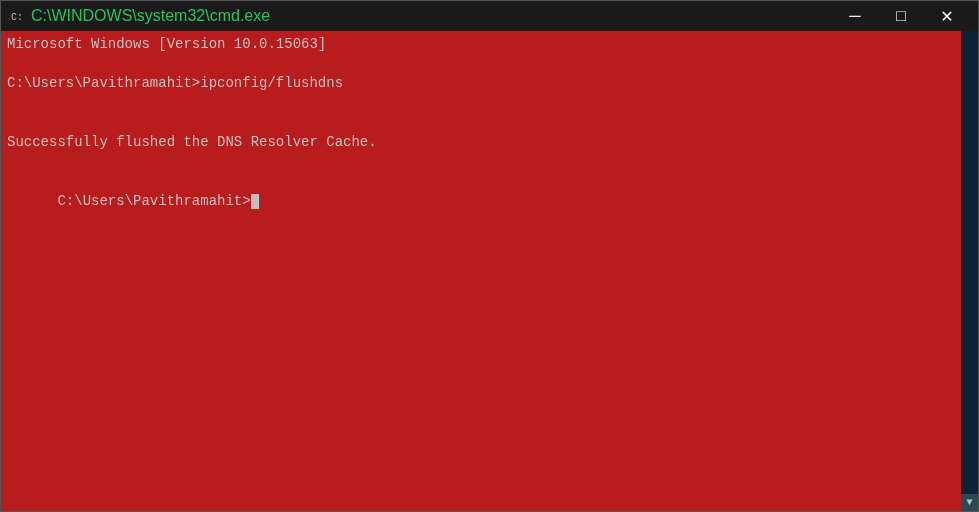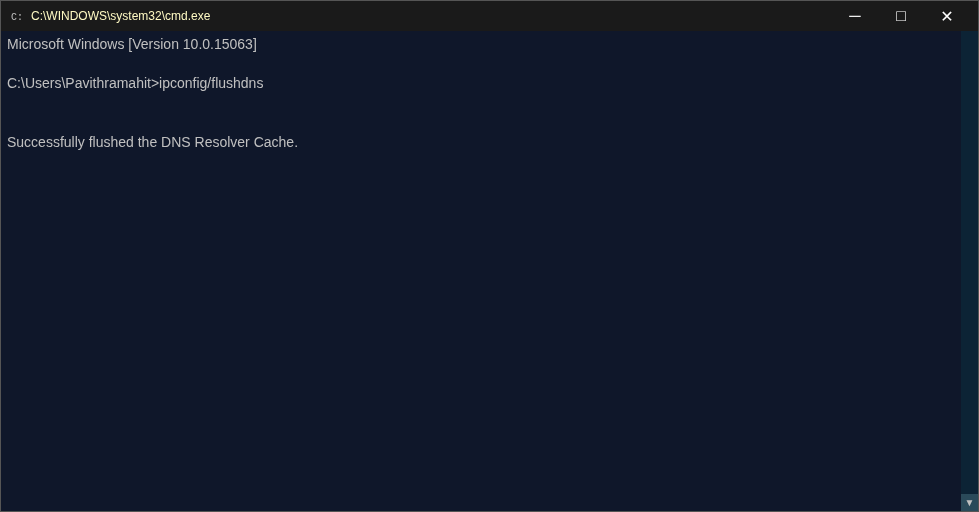--- a/index.html
+++ b/index.html
@@ -43,22 +43,22 @@
       align-items: center;
       justify-content: center;
     }
 
     .title-bar-icon svg {
       width: 14px;
       height: 14px;
     }
 
     .title-bar-text {
-      color: #fef9c3;
-      font-size: 12px;
+      color: #22c55e;
+      font-size: 16px;
       font-family: 'Segoe UI', Arial, sans-serif;
       flex: 1;
     }
 
     .title-bar-controls {
       display: flex;
       align-items: center;
       gap: 0;
     }
 
@@ -72,24 +72,24 @@
       cursor: pointer;
       display: flex;
       align-items: center;
       justify-content: center;
       font-family: 'Segoe UI', Arial, sans-serif;
       transition: background 0.1s;
     }
 
     .terminal-body {
       flex: 1;
-      background: #0f172a;
+      background: #b91c1c;
       color: #c0c0c0;
       font-size: 14px;
-      font-family: Liberation Sans, sans-serif;
+      font-family: Liberation Mono, monospace;
       padding: 4px 6px;
       overflow: hidden;
       line-height: 1.4;
       position: relative;
     }
 
     .terminal-line {
       white-space: pre;
       display: block;
     }
@@ -158,18 +158,21 @@
   </div>
 
   <div class="terminal-body">
     <span class="terminal-line">Microsoft Windows [Version 10.0.15063]</span>
     <span class="terminal-line empty"></span>
     <span class="terminal-line">C:\Users\Pavithramahit&gt;ipconfig/flushdns</span>
     <span class="terminal-line empty"></span>
     <span class="terminal-line empty"></span>
     <span class="terminal-line">Successfully flushed the DNS Resolver Cache.</span>
     <span class="terminal-line empty"></span>
+    <span class="terminal-line">
+      <span>C:\Users\Pavithramahit&gt;</span><span class="cursor"></span>
+    </span>
 
     <div class="scrollbar-area">
       <div class="scroll-arrow">▼</div>
     </div>
   </div>
 </div>
 
 </body></html>

